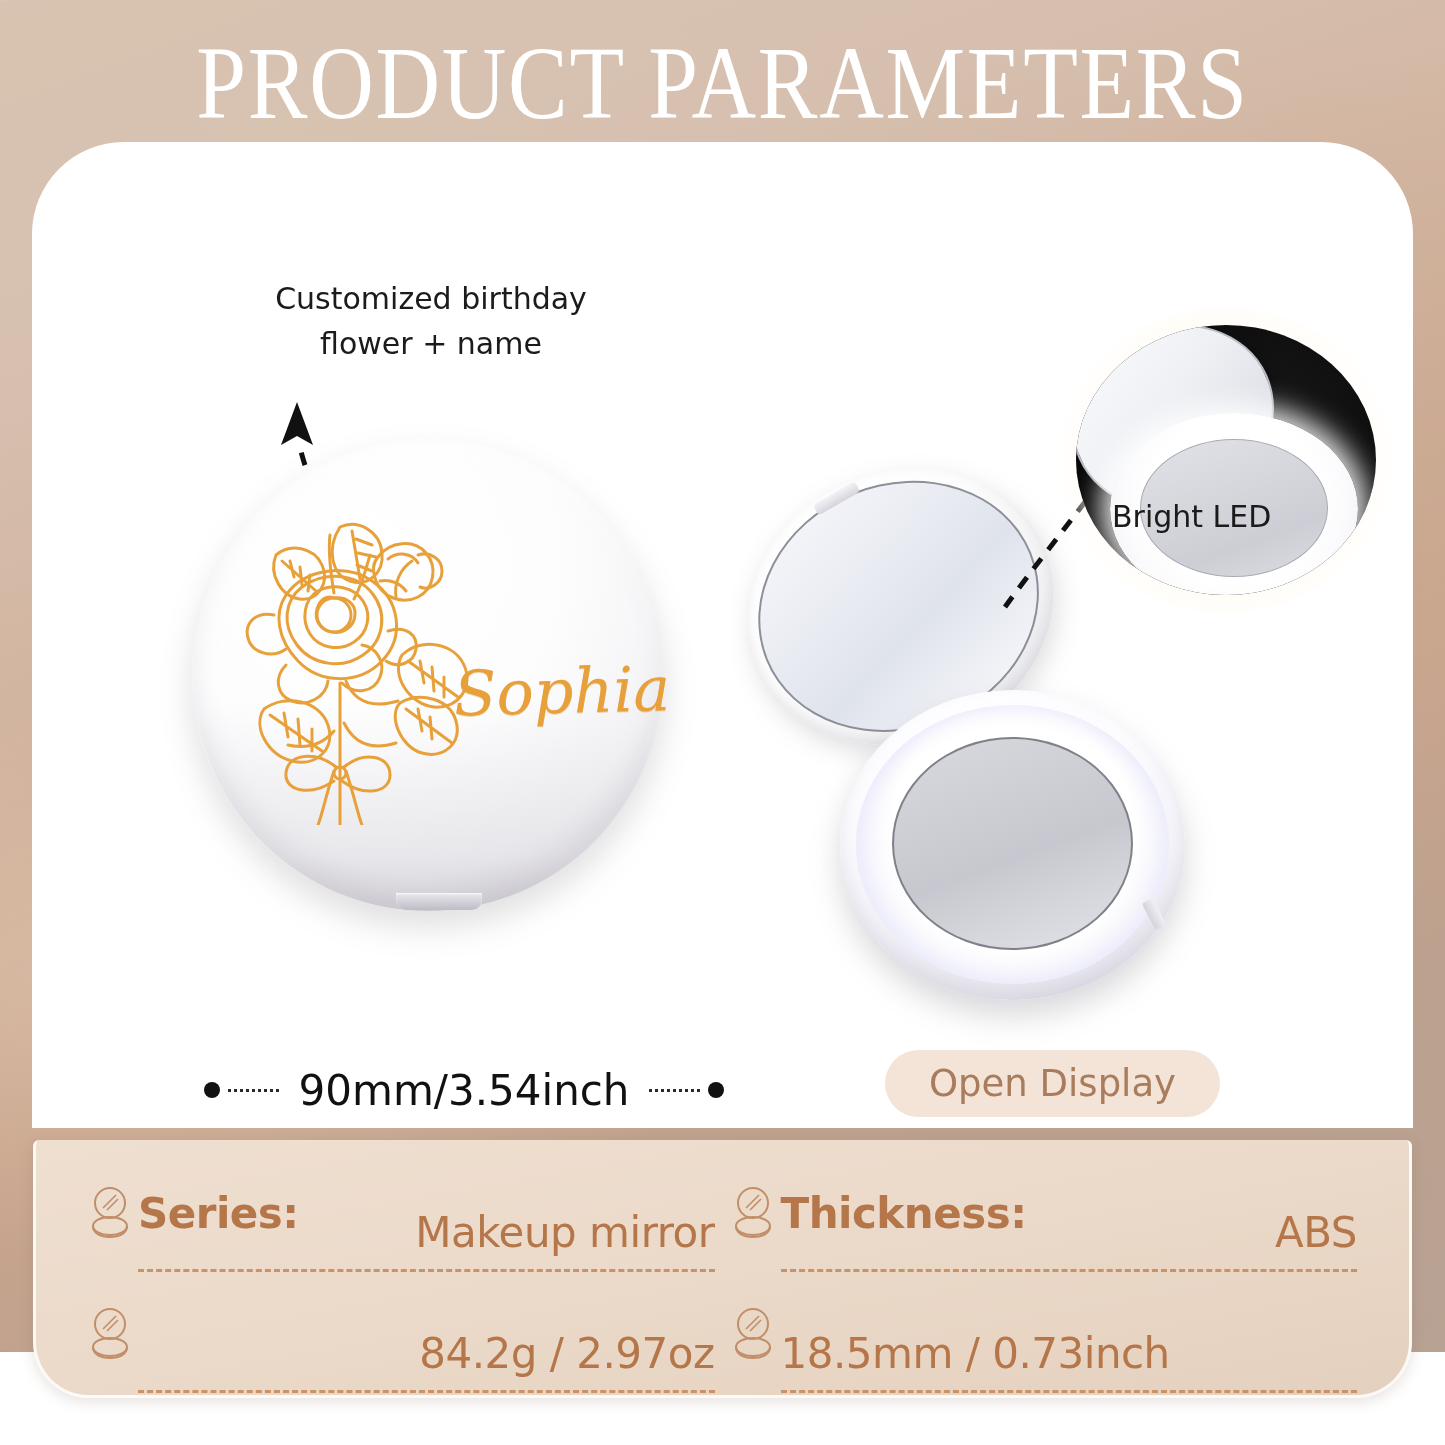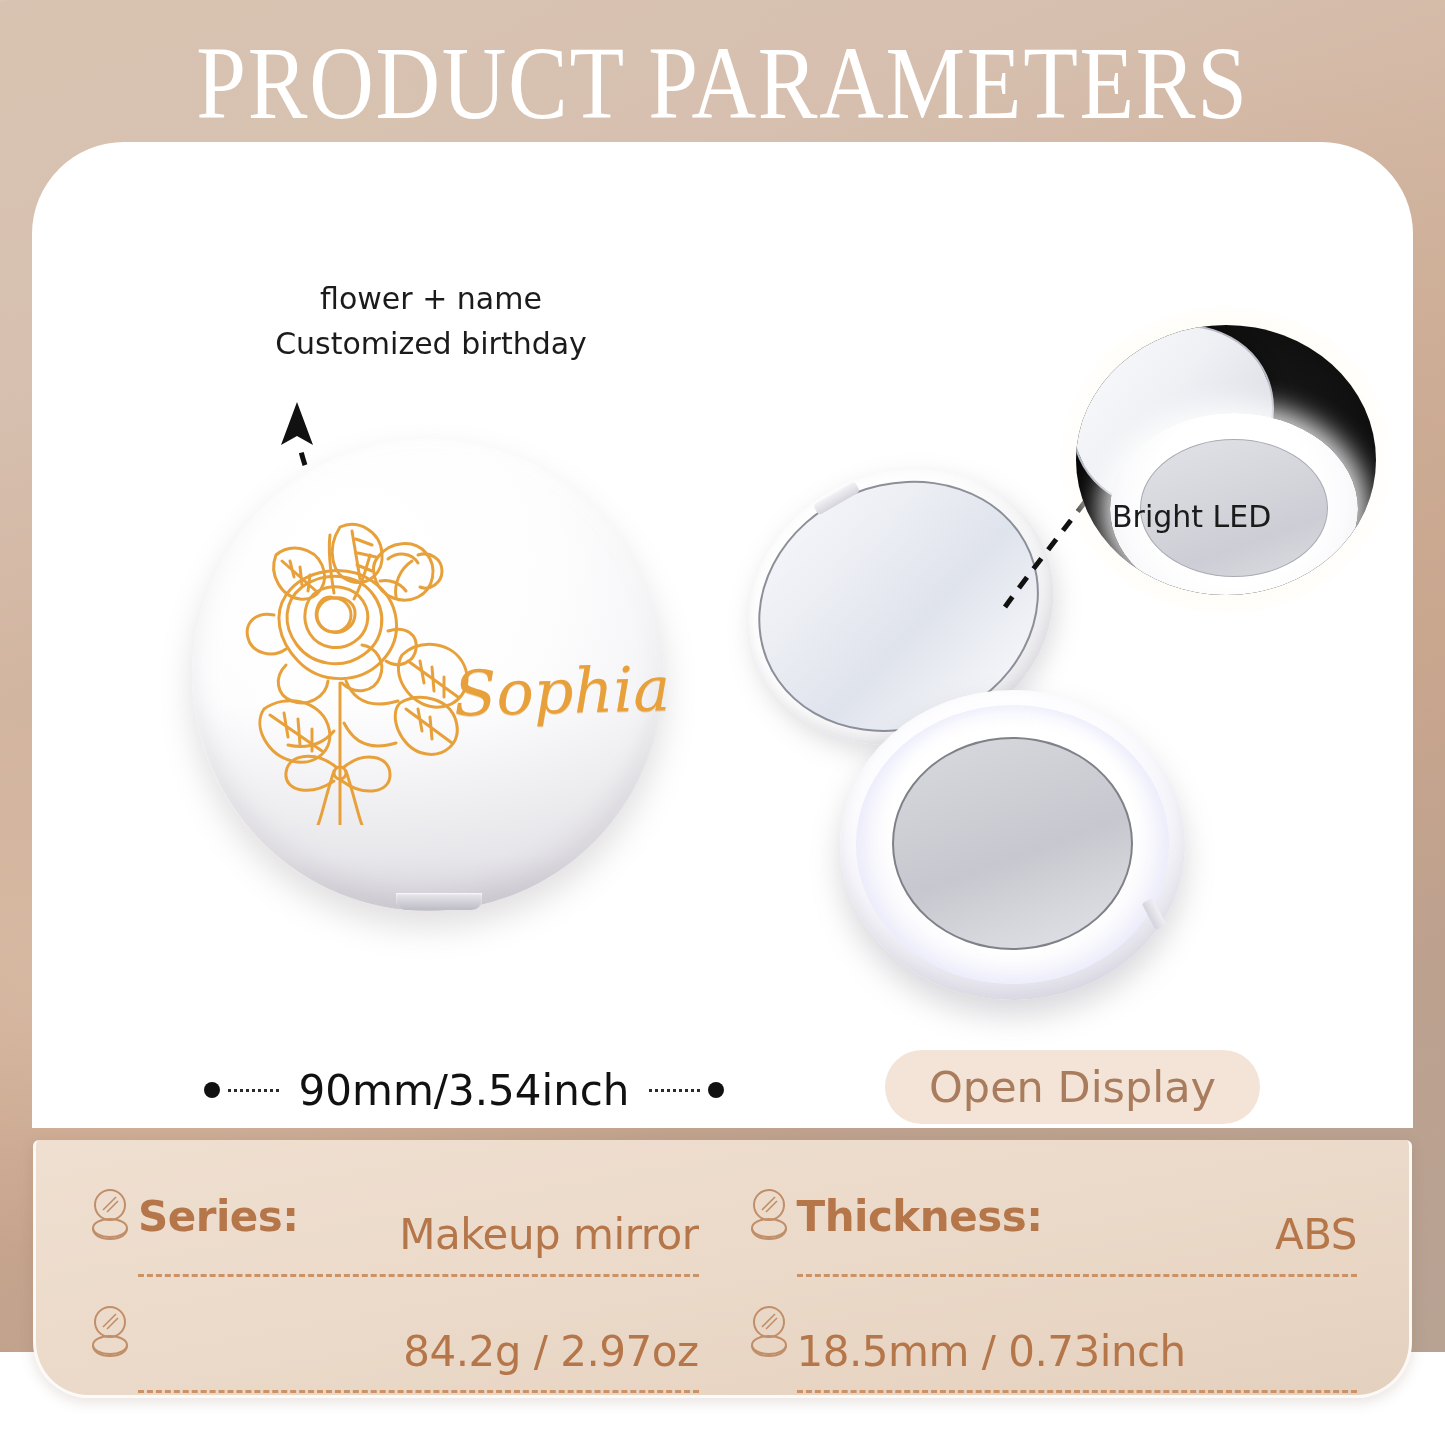--- a/index.html
+++ b/index.html
@@ -285,21 +285,21 @@
 
   
   #open-display-badge {
     position: absolute;
     left: 853px;
     top: 908px;
     padding: 12px 44px;
     border-radius: 40px;
     background: #f3e4d7;
     font-family: "DejaVu Sans", sans-serif;
-    font-size: 43px;
+    font-size: 37px;
     color: #a87c5c;
     white-space: nowrap;
   }
 
   
   #spec-panel {
     position: absolute;
     left: 33px;
     top: 1140px;
     width: 1379px;
@@ -308,20 +308,21 @@
     background: linear-gradient(170deg, #efdfd0 0%, #ecdbcb 40%, #e8d5c4 75%, #e4d0be 100%);
     border: 3px solid rgba(255,255,255,0.85);
     border-top: none;
     box-shadow: 0 4px 14px rgba(120,95,75,0.18);
     padding: 28px 52px 0 52px;
     display: grid;
     grid-template-columns: 1fr 1fr;
     grid-template-rows: 1fr 1fr;
     column-gap: 48px;
     row-gap: 6px;
+    gap: 16px;
   }
 
   .spec-row {
     position: relative;
     display: flex;
     align-items: center;
     padding-bottom: 14px;
   }
   .spec-icon { flex: none; width: 44px; height: 60px; margin-right: 6px; }
   .spec-label {
@@ -354,22 +355,22 @@
 <body>
 
 <div id="page">
   <div id="bg-texture"></div>
 
   <div id="title">PRODUCT PARAMETERS</div>
 
   <div id="main-card">
 
     <div id="callout-flower" class="callout-label">
+      <div>Customized birthday</div>
       <div>flower + name</div>
-      <div>Customized birthday</div>
     </div>
 
     <svg id="arrow-flower" class="arrow-svg" viewBox="0 0 180 230">
       <path d="M150 225 C 110 195, 68 170, 52 96" fill="none" stroke="#111" stroke-width="5" stroke-dasharray="13 11" stroke-linecap="butt"></path>
       <path d="M50 55 L 66 98 L 50 89 L 34 98 Z" fill="#111"></path>
     </svg>
 
     <div id="closed-mirror">
       <div id="closed-mirror-body"></div>
       <div id="closed-mirror-rim"></div>

